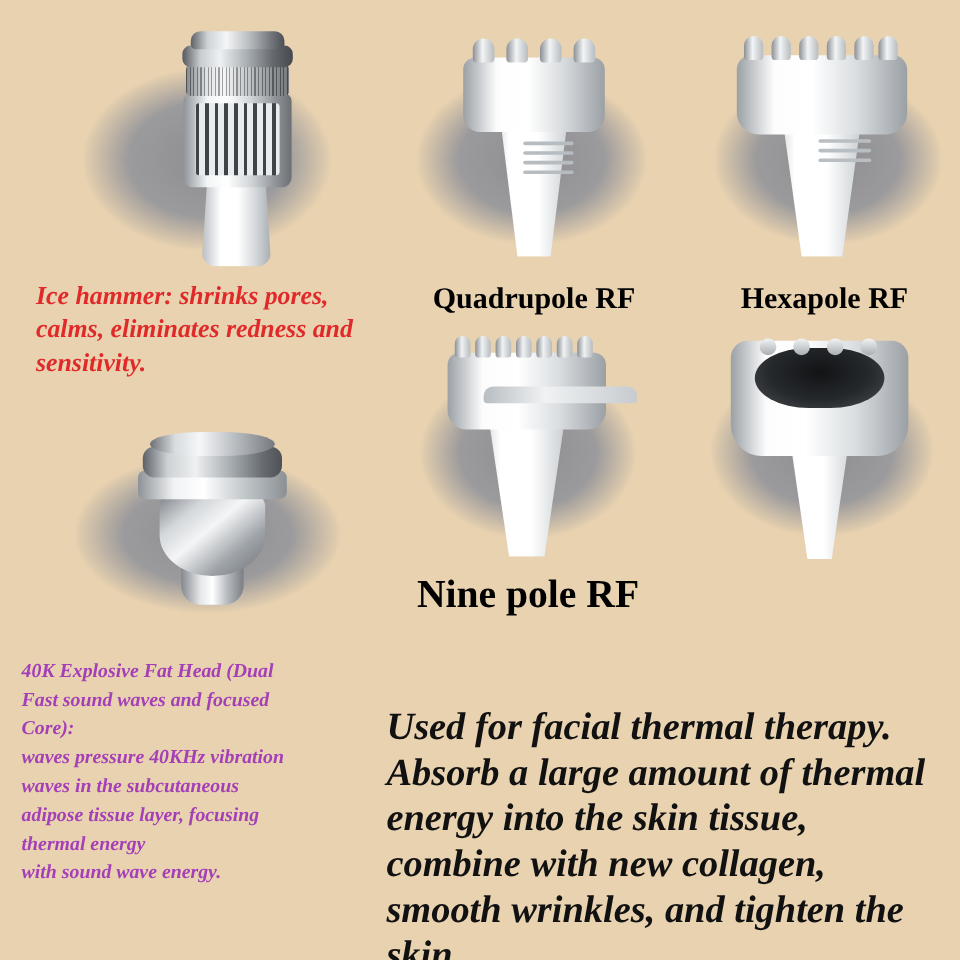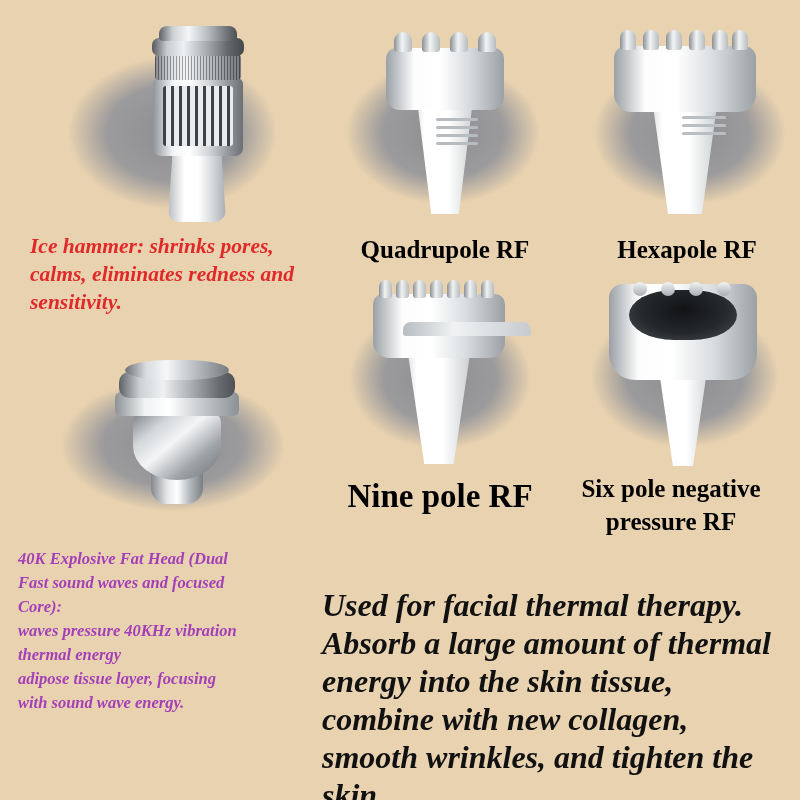--- a/index.html
+++ b/index.html
@@ -370,27 +370,27 @@
     <div class="s-neck"></div>
     <div class="s-ring"></div>
     <div class="s-cup"></div>
     <div class="s-nubs">
       <i></i>
         <i></i>
         <i></i>
         <i></i>
     </div>
   </div>
-  <div class="cap" id="six-rf-caption">Six pole negative pressure RF</div>
 
   <div class="cap" id="fortyk-caption">
     <span class="line">40K Explosive Fat Head (Dual</span>
     <span class="line">Fast sound waves and focused</span>
     <span class="line">Core):</span>
     <span class="line">waves pressure 40KHz vibration</span>
+    <span class="line">waves in the subcutaneous</span>
+    <span class="line">adipose tissue layer, focusing</span>
     <span class="line">thermal energy</span>
-    <span class="line">adipose tissue layer, focusing</span>
     <span class="line">with sound wave energy.</span>
   </div>
 
   <div class="cap" id="therapy-caption">Used for facial thermal therapy. Absorb a large amount of thermal energy into the skin tissue, combine with new collagen, smooth wrinkles, and tighten the skin.</div>
 
 </div>
 
 </body></html>

